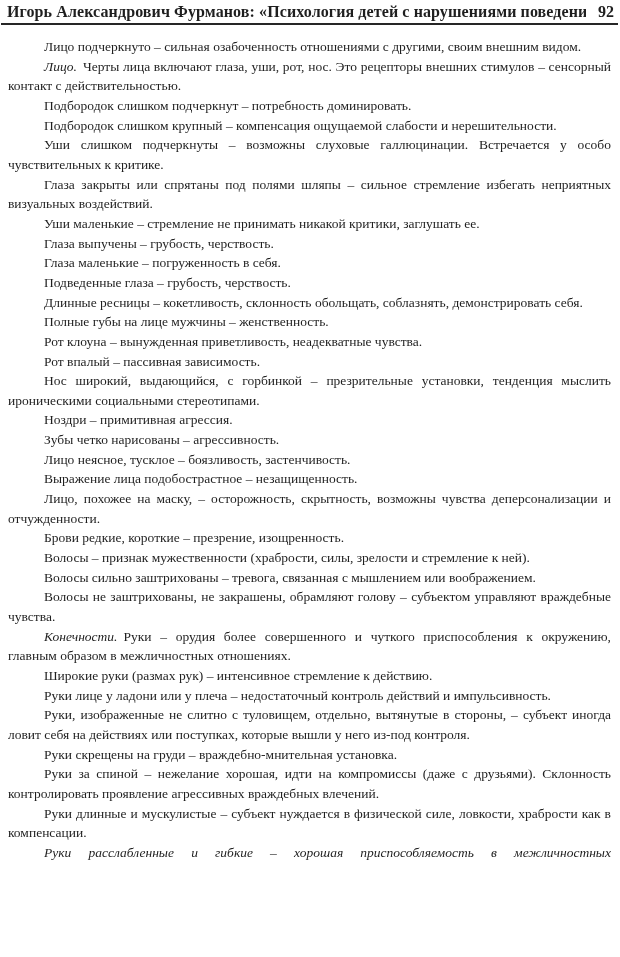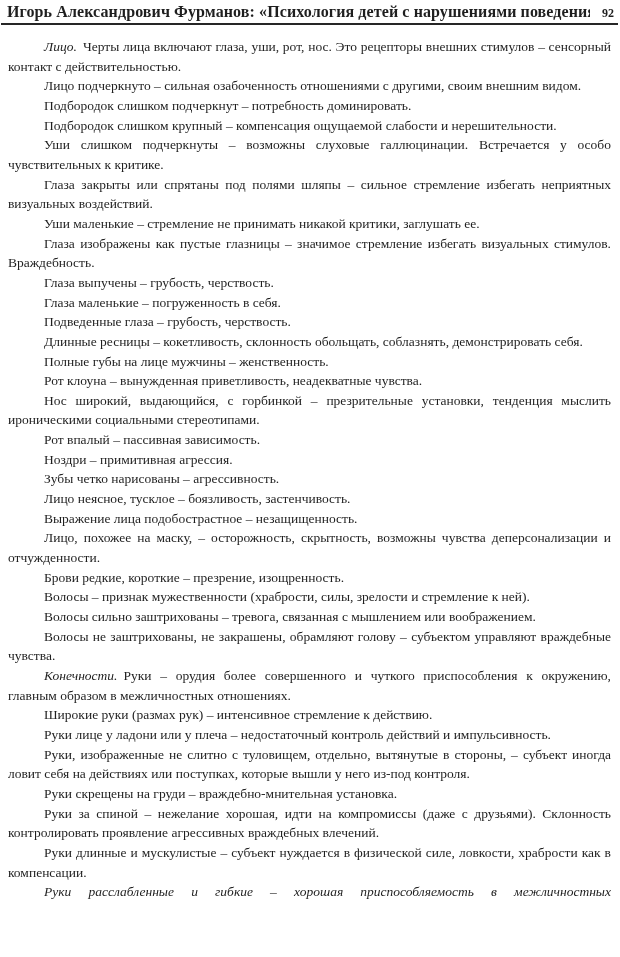--- a/index.html
+++ b/index.html
@@ -27,21 +27,21 @@
   .header-title {
     flex: 1 1 auto;
     font-size: 16px;
     letter-spacing: 0.1px;
     white-space: nowrap;
     overflow: hidden;
   }
   .page-number {
     flex: 0 0 auto;
     margin-left: 12px;
-    font-size: 12px;
+    font-size: 16px;
   }
   .content {
     margin: 12px 9px 0 8px;
     text-align: justify;
     font-size: 13.5px;
     line-height: 19.65px;
   }
   .content p {
     margin: 0;
     padding: 0;
@@ -59,36 +59,35 @@
 </style>
 </head>
 <body>
 
 <div class="page">
   <div class="header">
     <span class="header-title">Игорь Александрович Фурманов: «Психология детей с нарушениями поведения»</span>
     <span class="page-number">92</span>
   </div>
   <div class="content" id="content">
+      <p class="para"><span class="ptext">Лицо подчеркнуто – сильная озабоченность отношениями с другими, своим внешним видом.</span></p>
       <p class="para"><i class="lead">Лицо.</i><span class="ptext">Черты лица включают глаза, уши, рот, нос. Это рецепторы внешних стимулов – сенсорный контакт с действительностью.</span></p>
-      <p class="para"><span class="ptext">Лицо подчеркнуто – сильная озабоченность отношениями с другими, своим внешним видом.</span></p>
       <p class="para"><span class="ptext">Подбородок слишком подчеркнут – потребность доминировать.</span></p>
       <p class="para"><span class="ptext">Подбородок слишком крупный – компенсация ощущаемой слабости и нерешительности.</span></p>
       <p class="para"><span class="ptext">Уши слишком подчеркнуты – возможны слуховые галлюцинации. Встречается у особо чувствительных к критике.</span></p>
       <p class="para"><span class="ptext">Глаза закрыты или спрятаны под полями шляпы – сильное стремление избегать неприятных визуальных воздействий.</span></p>
       <p class="para"><span class="ptext">Уши маленькие – стремление не принимать никакой критики, заглушать ее.</span></p>
-      <p class="para"><span class="ptext">Глаза изображены как пустые глазницы – значимое стремление избегать визуальных стимулов. Враждебность.</span></p>
       <p class="para"><span class="ptext">Глаза выпучены – грубость, черствость.</span></p>
       <p class="para"><span class="ptext">Глаза маленькие – погруженность в себя.</span></p>
       <p class="para"><span class="ptext">Подведенные глаза – грубость, черствость.</span></p>
       <p class="para"><span class="ptext">Длинные ресницы – кокетливость, склонность обольщать, соблазнять, демонстрировать себя.</span></p>
       <p class="para"><span class="ptext">Полные губы на лице мужчины – женственность.</span></p>
       <p class="para"><span class="ptext">Рот клоуна – вынужденная приветливость, неадекватные чувства.</span></p>
+      <p class="para"><span class="ptext">Рот впалый – пассивная зависимость.</span></p>
       <p class="para"><span class="ptext">Нос широкий, выдающийся, с горбинкой – презрительные установки, тенденция мыслить ироническими социальными стереотипами.</span></p>
-      <p class="para"><span class="ptext">Рот впалый – пассивная зависимость.</span></p>
       <p class="para"><span class="ptext">Ноздри – примитивная агрессия.</span></p>
       <p class="para"><span class="ptext">Зубы четко нарисованы – агрессивность.</span></p>
       <p class="para"><span class="ptext">Лицо неясное, тусклое – боязливость, застенчивость.</span></p>
       <p class="para"><span class="ptext">Выражение лица подобострастное – незащищенность.</span></p>
       <p class="para"><span class="ptext">Лицо, похожее на маску, – осторожность, скрытность, возможны чувства деперсонализации и отчужденности.</span></p>
       <p class="para"><span class="ptext">Брови редкие, короткие – презрение, изощренность.</span></p>
       <p class="para"><span class="ptext">Волосы – признак мужественности (храбрости, силы, зрелости и стремление к ней).</span></p>
       <p class="para"><span class="ptext">Волосы сильно заштрихованы – тревога, связанная с мышлением или воображением.</span></p>
       <p class="para"><span class="ptext">Волосы не заштрихованы, не закрашены, обрамляют голову – субъектом управляют враждебные чувства.</span></p>
       <p class="para"><i class="lead">Конечности.</i><span class="ptext">Руки – орудия более совершенного и чуткого приспособления к окружению, главным образом в межличностных отношениях.</span></p>

